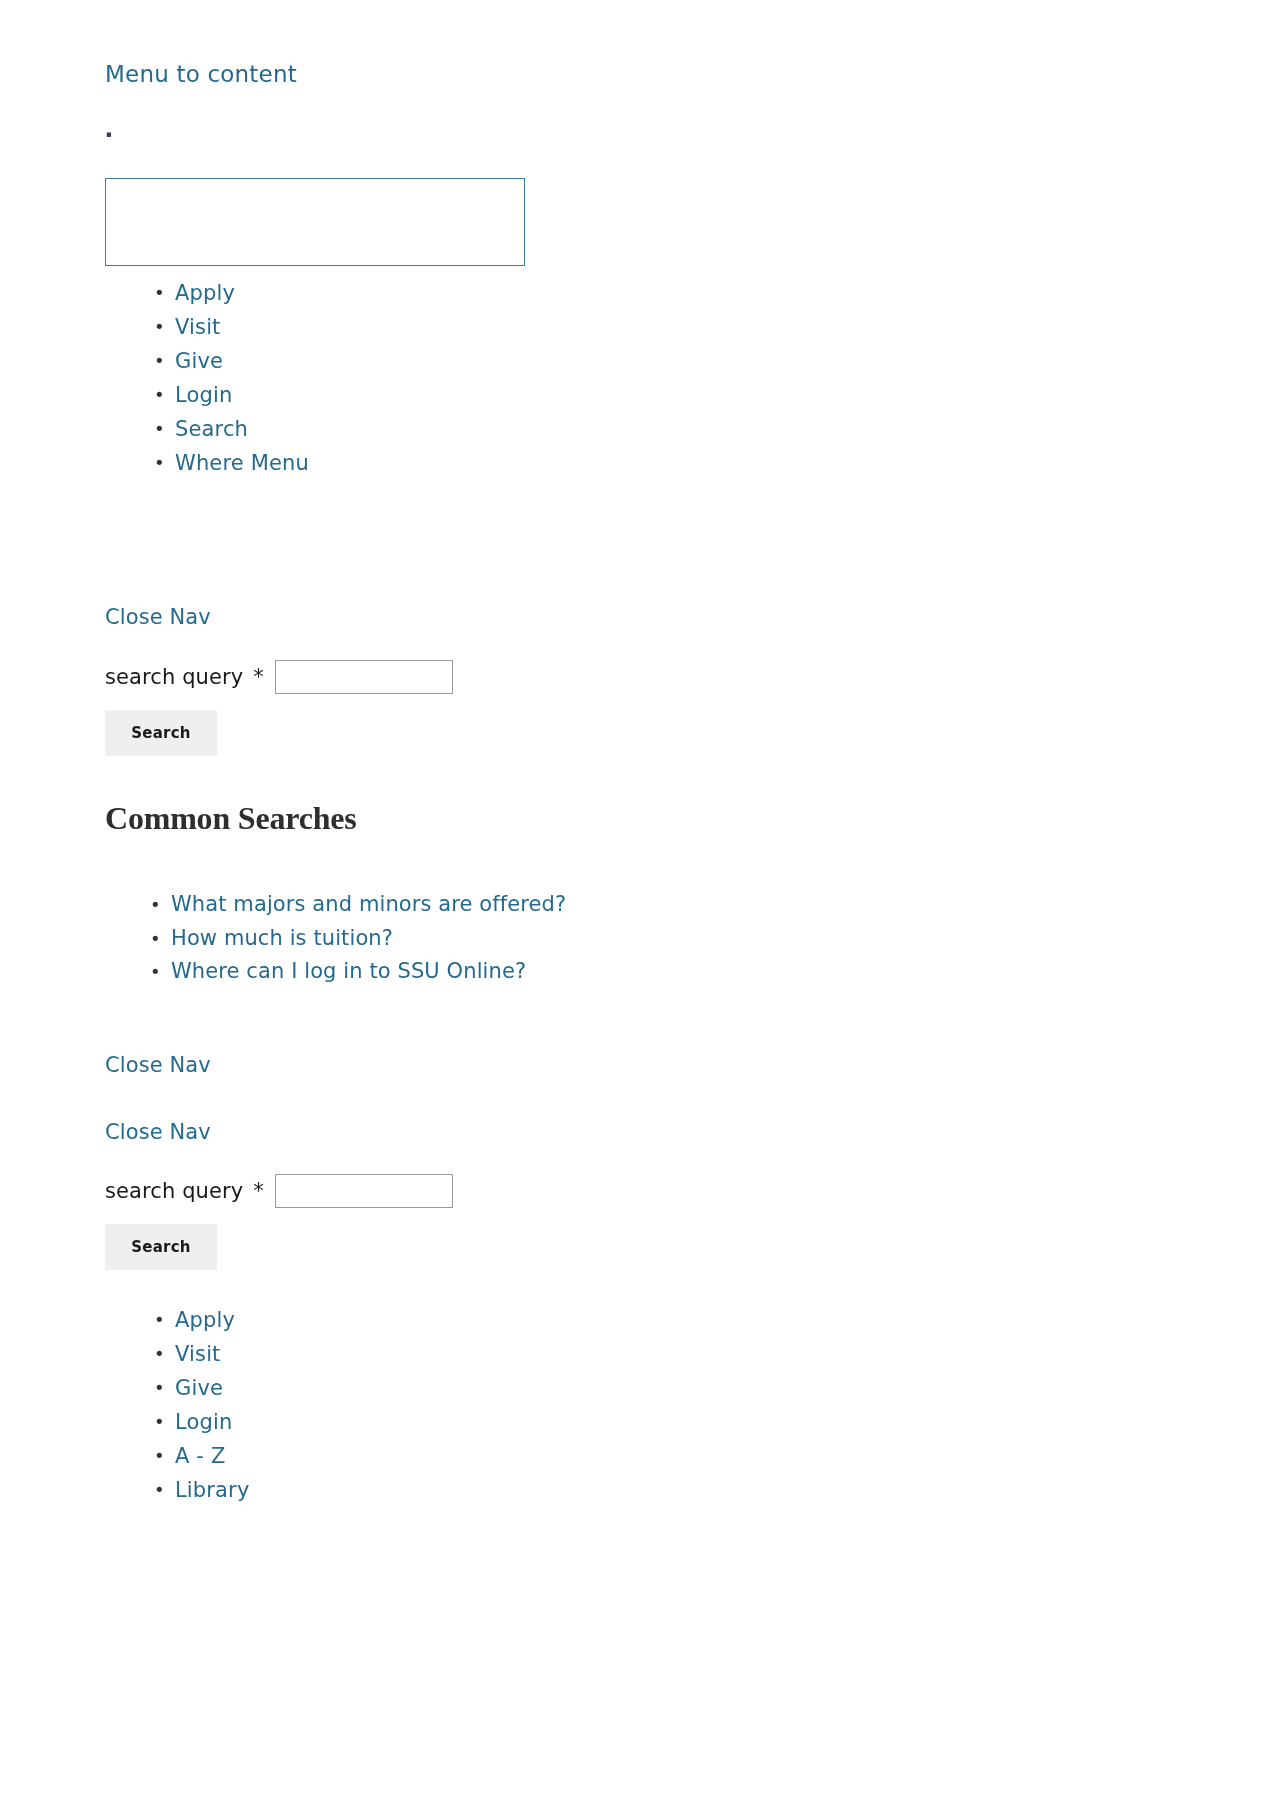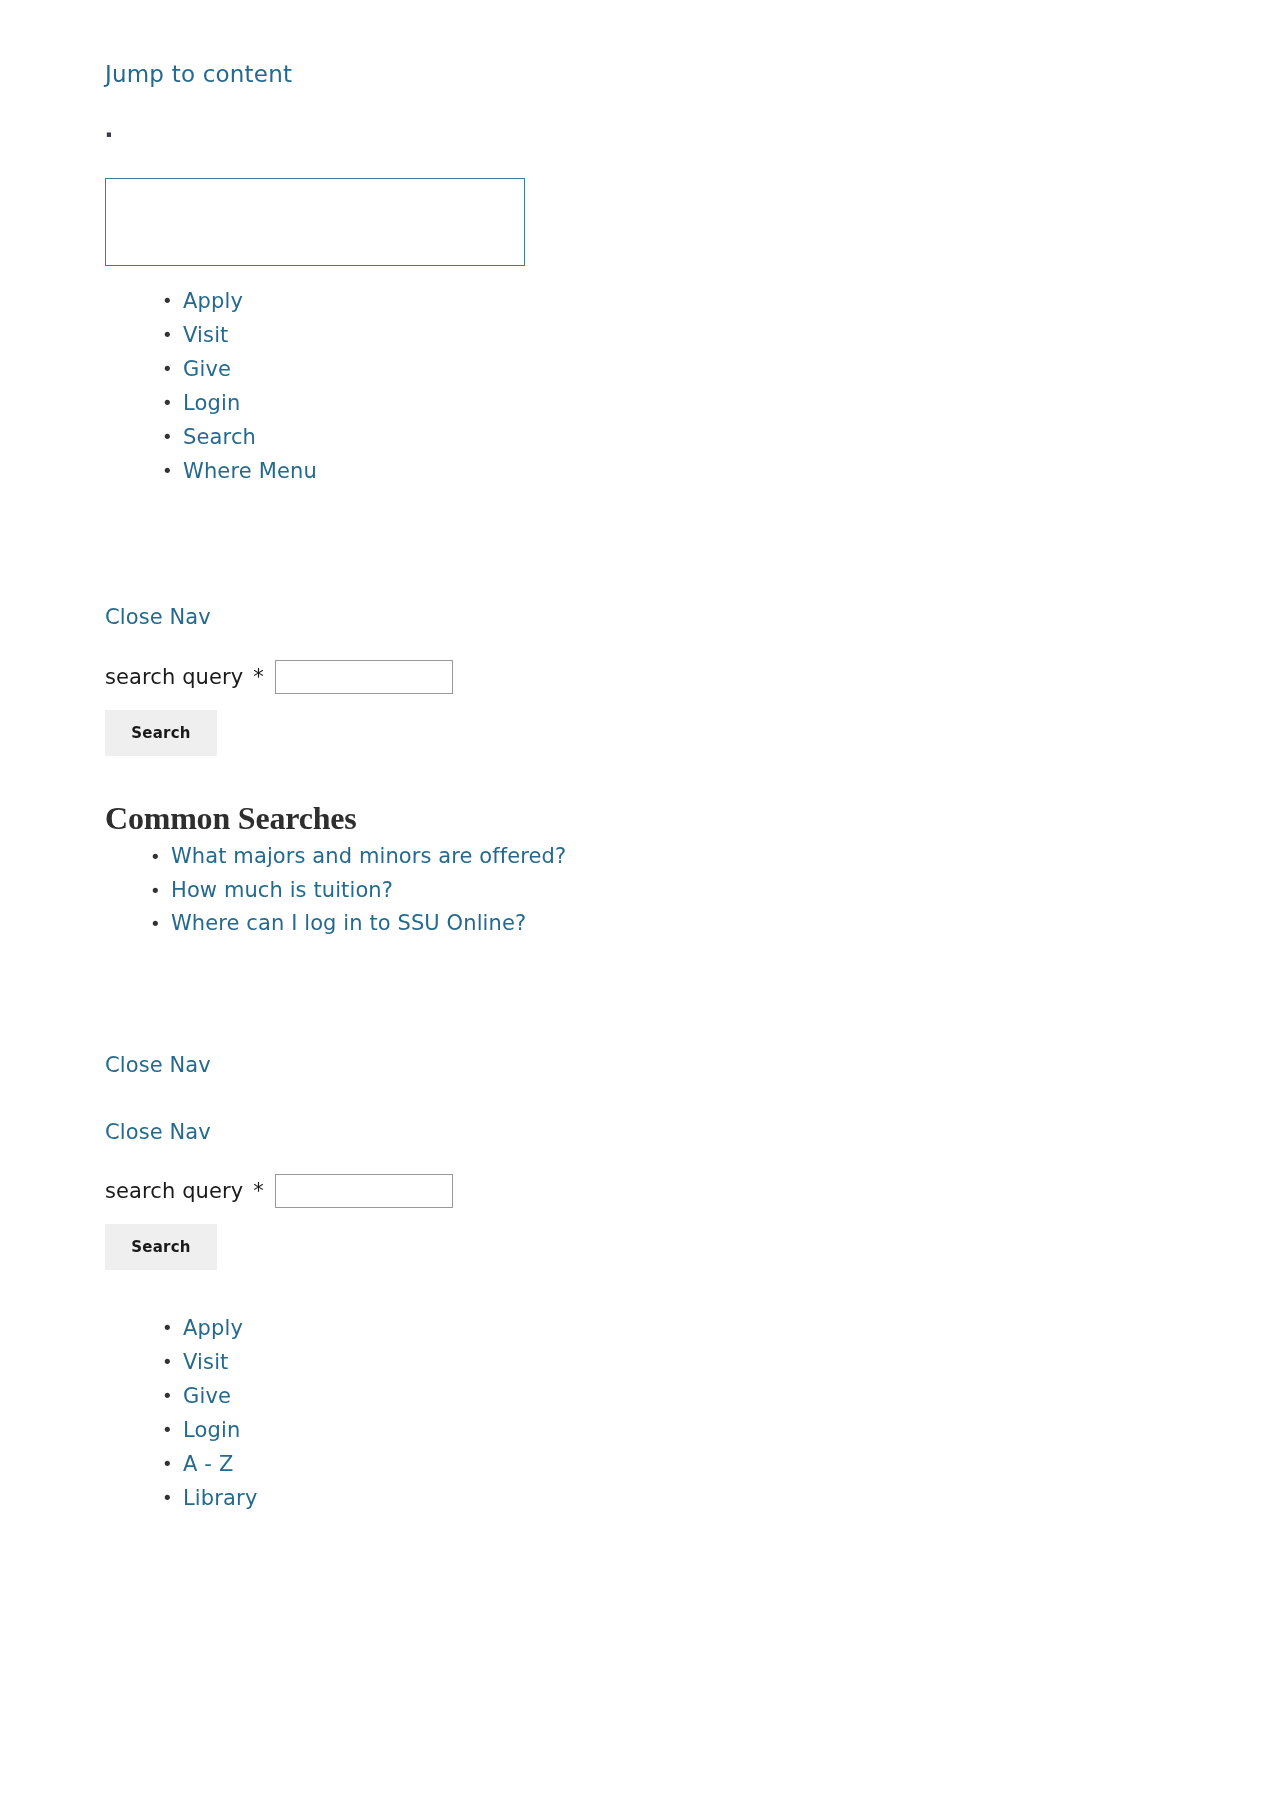--- a/index.html
+++ b/index.html
@@ -63,21 +63,21 @@
     width: 420px;
     height: 88px;
     border: 1.5px solid #3f7d9e;
     box-sizing: border-box;
     background: #ffffff;
   }
 
   
   ul.plain-list {
     list-style: none;
-    margin: 12px;
+    margin: 4px;
     padding: 0;
     position: absolute;
   }
   ul.plain-list li {
     position: relative;
     padding-left: 66px;
     line-height: 34px;
     font-size: 21px;
     color: #256a8e;
     letter-spacing: 0.15px;
@@ -94,21 +94,21 @@
 
   #top-nav-list { left: 105px; top: 272px; }
   #bottom-nav-list { left: 105px; top: 1299px; }
 
   ul.common-list {
     list-style: none;
     margin: 0;
     padding: 0;
     position: absolute;
     left: 105px;
-    top: 840px;
+    top: 888px;
   }
   ul.common-list li {
     position: relative;
     padding-left: 66px;
     line-height: 33.5px;
     font-size: 21px;
     color: #256a8e;
     letter-spacing: 0.1px;
   }
   ul.common-list li::before {
@@ -207,21 +207,21 @@
     color: #2e2e2e;
     letter-spacing: -0.2px;
     line-height: 40px;
   }
 </style>
 </head>
 <body>
 
 <div class="page">
 
-  <a class="jump-to-content link" href="#">Jump to content</a>
+  <a class="jump-to-content link" href="#">Menu to content</a>
 
   <span class="broken-img">▪</span>
 
   <div class="logo-box"></div>
 
   <ul class="plain-list" id="top-nav-list">
     <li>
       <span class="link">Apply</span>
     </li>
     <li>

